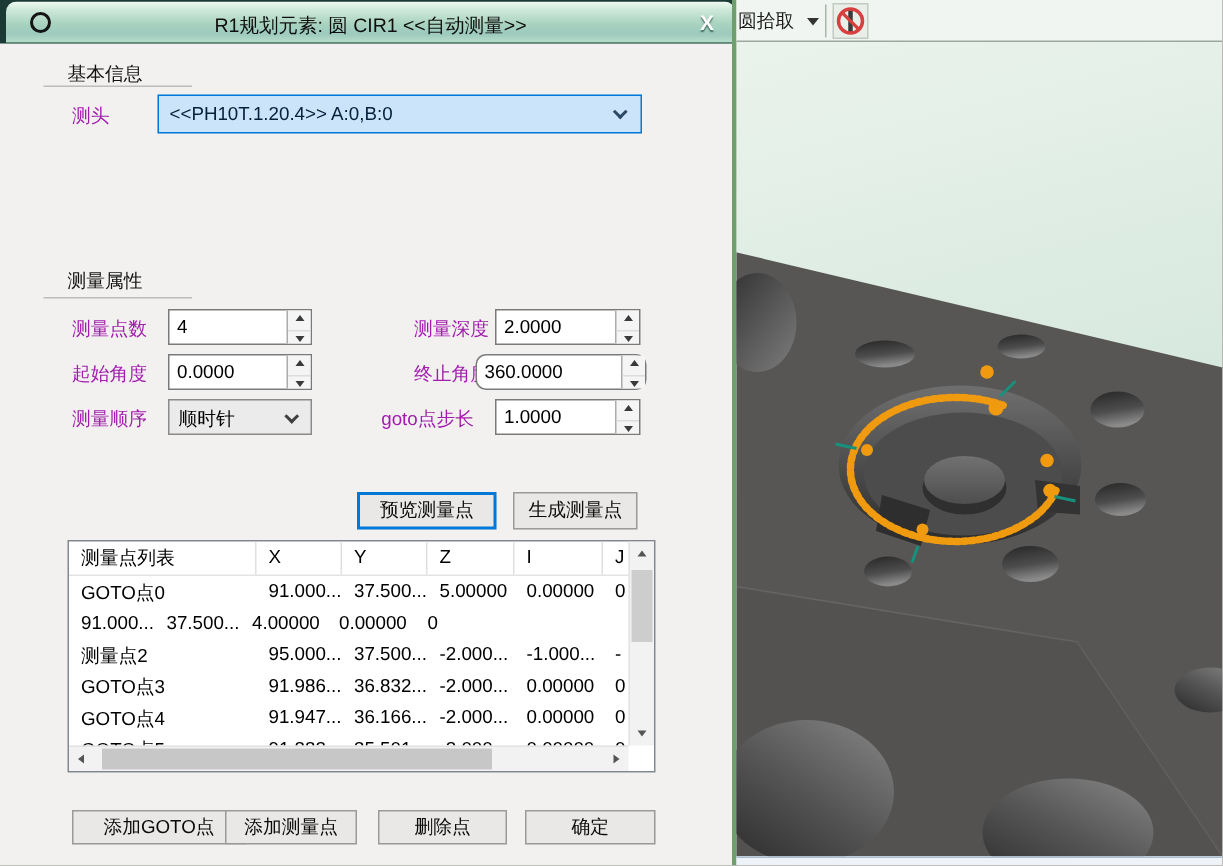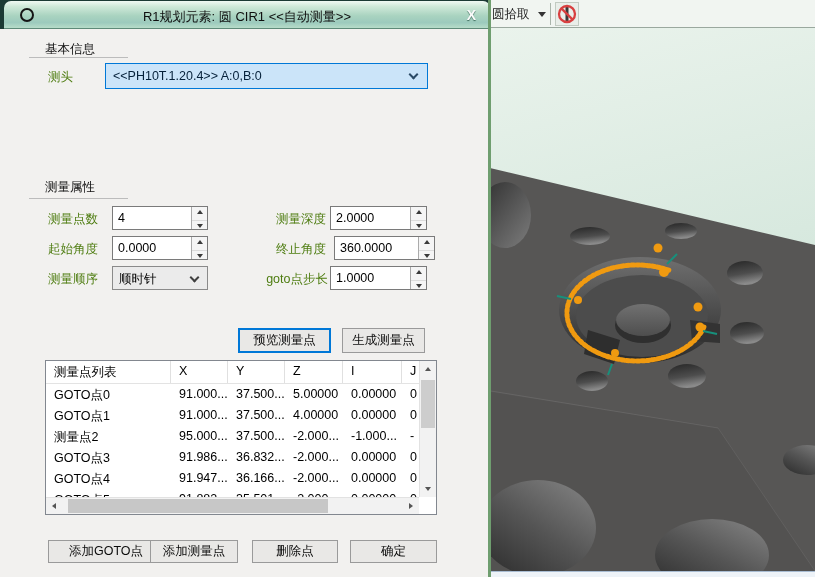--- a/index.html
+++ b/index.html
@@ -13,21 +13,21 @@
     background:linear-gradient(180deg,#f0f9f3 0%,#cfe9d9 20%,#a9d3c0 55%,#9ccabd 80%,#b7dcc9 100%);
     border-radius:7px 7px 0 0;border-bottom:1px solid #5e8a79;}
   .ticon{position:absolute;left:16px;top:7px;width:14px;height:14px;border:2px solid #151515;border-radius:50%;}
   #title-text{position:absolute;left:0;right:0;top:7px;text-align:center;font-size:13px;color:#0f0f0f;}
   #close-x{position:absolute;right:14px;top:6px;font-size:14px;font-weight:bold;color:#fbfbfb;
     text-shadow:0 1px 1px #3c6b5c;cursor:default;}
 
   .section-label{position:absolute;font-size:12.5px;color:#101010;}
   .section-line{position:absolute;height:1px;background:#bcbcbc;}
 
-  .flabel{position:absolute;font-size:12.5px;color:#4d7c0f;white-space:nowrap;}
+  .flabel{position:absolute;font-size:12.5px;color:#a21caf;white-space:nowrap;}
   .flabel.r{text-align:right;width:96px;}
 
   .edit{position:absolute;height:24px;background:#fff;border:1px solid #7a7a7a;font-size:12.5px;color:#000;}
   .edit .val{position:absolute;left:5px;top:4px;white-space:nowrap;}
   .spin{position:absolute;right:0;top:0;width:16px;height:100%;border-left:1px solid #ababab;background:#f5f5f5;}
   .spin .half{height:50%;position:relative;}
   .spin .half.up{border-bottom:1px solid #dcdcdc;}
   .tri-up{width:0;height:0;border-left:3px solid transparent;border-right:3px solid transparent;border-bottom:4px solid #3a3a3a;margin:3px auto 0;}
   .tri-dn{width:0;height:0;border-left:3px solid transparent;border-right:3px solid transparent;border-top:4px solid #3a3a3a;margin:3px auto 0;}
   .tri-l{width:0;height:0;border-top:3px solid transparent;border-bottom:3px solid transparent;border-right:4px solid #555;margin:5px auto 0;}
@@ -128,38 +128,38 @@
       <div class="spin">
         <div class="half up">
             <div class="tri-up"></div>
           </div>
         <div class="half">
             <div class="tri-dn"></div>
           </div>
       </div>
     </div>
     <div class="flabel r" style="left:230px;top:241px;">终止角度</div>
-    <div class="edit" style="left:334px;top:236px;width:101px;">
+    <div class="edit" style="left:317px;top:236px;width:114px;border-radius:7px;">
       <div class="val">360.0000</div>
       <div class="spin">
         <div class="half up">
             <div class="tri-up"></div>
           </div>
         <div class="half">
             <div class="tri-dn"></div>
           </div>
       </div>
     </div>
 
     <div class="flabel" style="left:48px;top:271px;">测量顺序</div>
     <div class="combo" style="left:112px;top:266px;width:96px;">
       <div class="val">顺时针</div>
       <div class="chev" style="right:9px;top:7px;"></div>
     </div>
-    <div class="flabel r" style="left:232px;top:271px;">goto点步长</div>
+    <div class="flabel r" style="left:220px;top:271px;">goto点步长</div>
     <div class="edit" style="left:330px;top:266px;width:97px;">
       <div class="val">1.0000</div>
       <div class="spin">
         <div class="half up">
             <div class="tri-up"></div>
           </div>
         <div class="half">
             <div class="tri-dn"></div>
           </div>
       </div>
@@ -180,21 +180,20 @@
       <div id="tbody">
           <div class="trow">
             <div class="tc w0">GOTO点0</div>
             <div class="tc w1">91.000...</div>
             <div class="tc w2">37.500...</div>
             <div class="tc w3">5.00000</div>
             <div class="tc w4">0.00000</div>
             <div class="tc w5">0</div>
           </div>
           <div class="trow">
-            <div class="tc w0">GOTO点1</div>
             <div class="tc w1">91.000...</div>
             <div class="tc w2">37.500...</div>
             <div class="tc w3">4.00000</div>
             <div class="tc w4">0.00000</div>
             <div class="tc w5">0</div>
           </div>
           <div class="trow">
             <div class="tc w0">测量点2</div>
             <div class="tc w1">95.000...</div>
             <div class="tc w2">37.500...</div>

